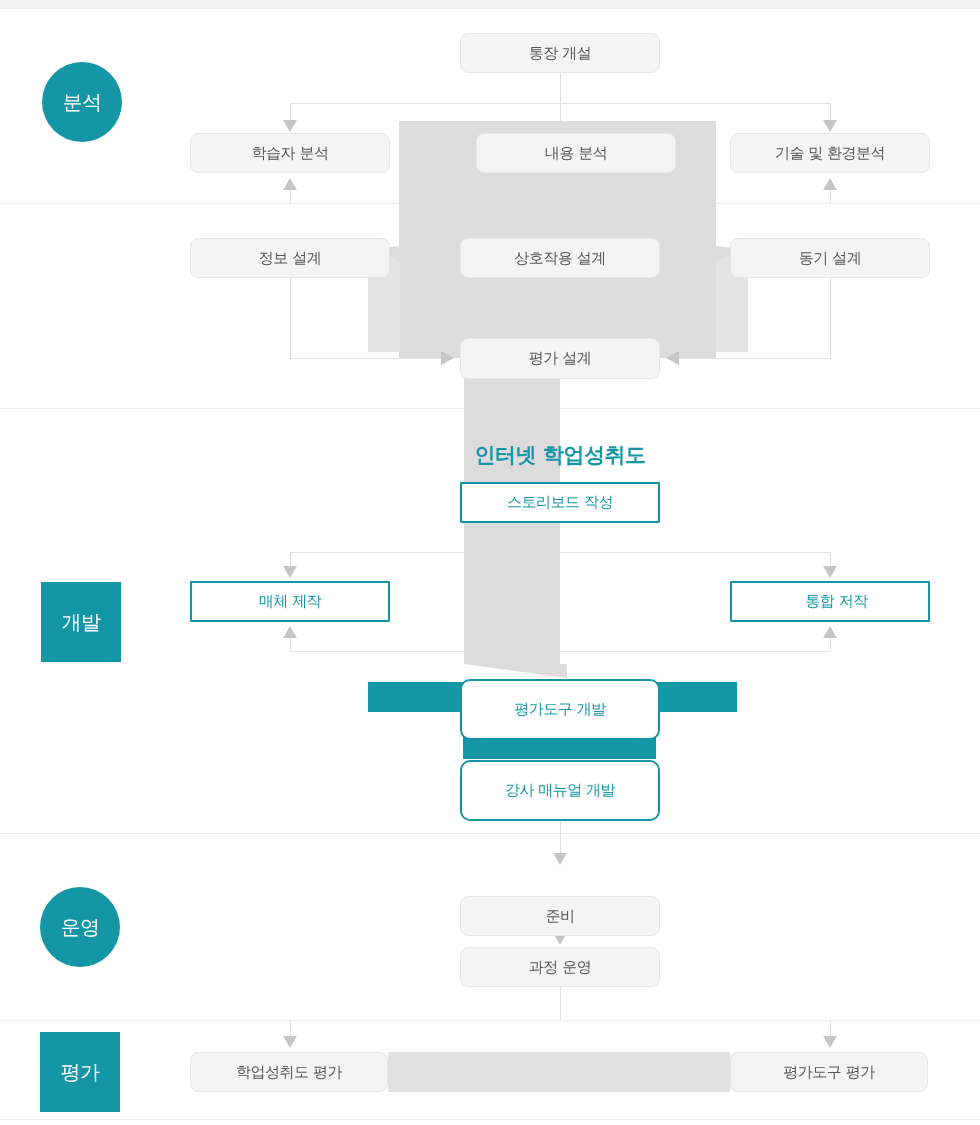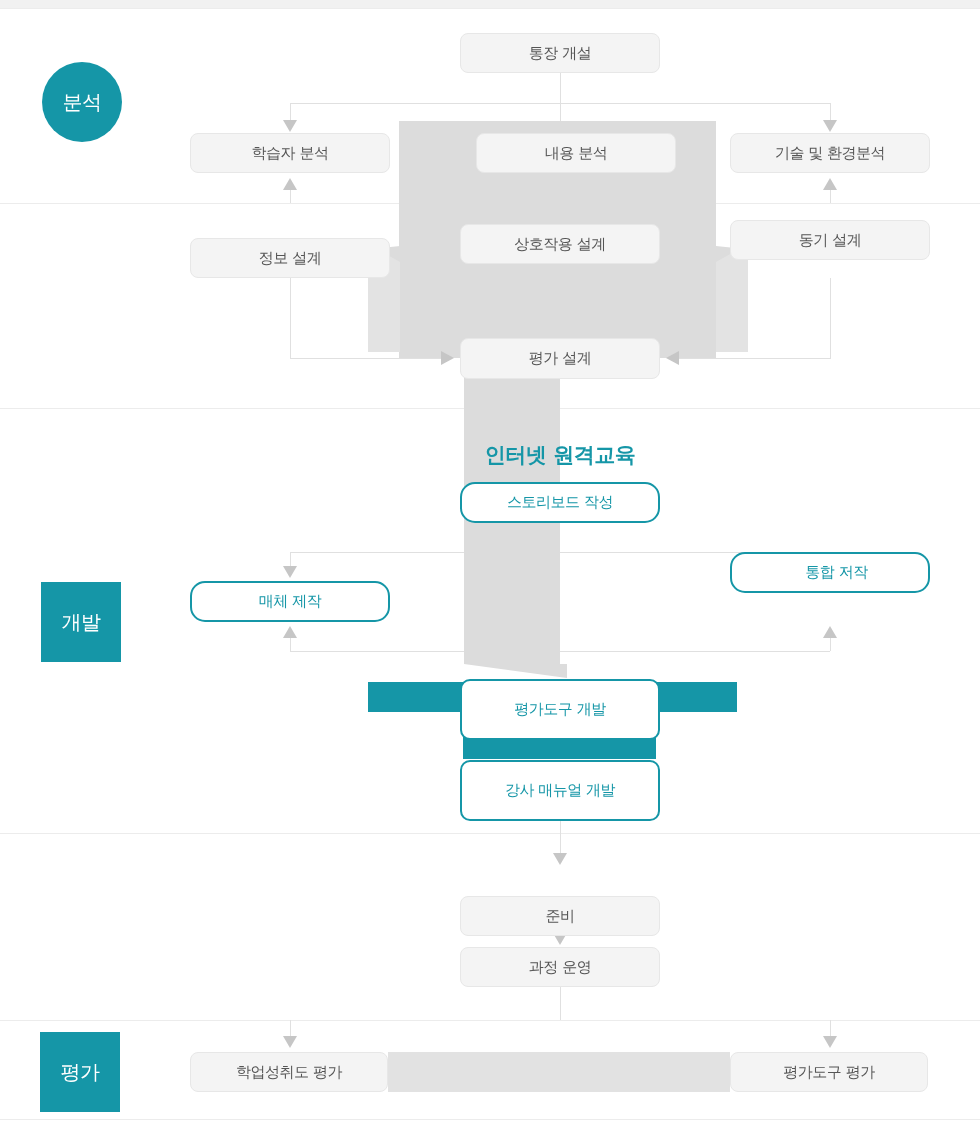--- a/index.html
+++ b/index.html
@@ -19,21 +19,21 @@
   .ah{width:0;height:0;z-index:3;}
   .ad{border-left:7px solid transparent;border-right:7px solid transparent;border-top:12px solid var(--arrow);}
   .au{border-left:7px solid transparent;border-right:7px solid transparent;border-bottom:12px solid var(--arrow);}
   .ar{border-top:7px solid transparent;border-bottom:7px solid transparent;border-left:13px solid var(--arrow);}
   .al{border-top:7px solid transparent;border-bottom:7px solid transparent;border-right:13px solid var(--arrow);}
   
   .gbox{width:200px;height:40px;background:var(--boxbg);border:1px solid var(--boxbd);
         border-radius:8px;color:var(--boxtx);font-size:15px;display:flex;align-items:center;
         justify-content:center;z-index:4;letter-spacing:-0.5px;}
   .tbox{width:200px;height:41px;background:#fff;border:2px solid var(--teal);
-        border-radius:15px;color:var(--teal);font-size:15px;display:flex;align-items:center;
+        border-radius:1px;color:var(--teal);font-size:15px;display:flex;align-items:center;
         justify-content:center;z-index:4;letter-spacing:-0.5px;}
   .tbox.big{height:61px;border-radius:10px;}
   
   .stage{width:80px;height:80px;background:var(--teal);color:#ffffff;font-size:20px;
          display:flex;align-items:center;justify-content:center;z-index:4;letter-spacing:-0.5px;}
   .stage.circle{border-radius:50%;}
   .title{color:var(--teal);font-size:21px;font-weight:bold;text-align:center;z-index:4;letter-spacing:-0.5px;}
   .beakL{background:var(--band);clip-path:polygon(0 15%,100% 0,100% 100%);z-index:2;}
   .beakR{background:var(--band);clip-path:polygon(0 0,100% 15%,0 100%);z-index:2;}
   .bandtip{background:var(--band);clip-path:polygon(0 0,100% 0,100% 100%);z-index:2;}
@@ -100,38 +100,41 @@
   <div class="abs ln" style="left:830px;top:1020px;width:1px;height:16px;"></div>
   <div class="abs ah ad" style="left:283px;top:1036px;"></div>
   <div class="abs ah ad" style="left:823px;top:1036px;"></div>
 
   <div class="abs stage circle" style="left:42px;top:62px;">
       <span>분석</span>
     </div>
   <div class="abs stage" style="left:41px;top:582px;">
       <span>개발</span>
     </div>
+  <div class="abs stage circle" style="left:40px;top:887px;">
+      <span>운영</span>
+    </div>
   <div class="abs stage" style="left:40px;top:1032px;">
       <span>평가</span>
     </div>
 
   <div class="abs gbox" style="left:460px;top:33px;">통장 개설</div>
   <div class="abs gbox" style="left:190px;top:133px;">학습자 분석</div>
   <div class="abs gbox" style="left:476px;top:133px;">내용 분석</div>
   <div class="abs gbox" style="left:730px;top:133px;">기술 및 환경분석</div>
 
   <div class="abs gbox" style="left:190px;top:238px;">정보 설계</div>
-  <div class="abs gbox" style="left:460px;top:224px;">상호작용 설계</div>
-  <div class="abs gbox" style="left:730px;top:220px;">동기 설계</div>
+  <div class="abs gbox" style="left:460px;top:238px;">상호작용 설계</div>
+  <div class="abs gbox" style="left:730px;top:238px;">동기 설계</div>
   <div class="abs gbox" style="left:460px;top:338px;height:41px;">평가 설계</div>
 
-  <div class="abs title" style="left:430px;top:441px;width:260px;">인터넷 원격교육</div>
+  <div class="abs title" style="left:430px;top:441px;width:260px;">인터넷 학업성취도</div>
   <div class="abs tbox" style="left:460px;top:482px;">스토리보드 작성</div>
   <div class="abs tbox" style="left:190px;top:581px;">매체 제작</div>
-  <div class="abs tbox" style="left:730px;top:552px;padding-left:13px;">통합 저작</div>
+  <div class="abs tbox" style="left:730px;top:581px;padding-left:13px;">통합 저작</div>
   <div class="abs tbox big" style="left:460px;top:679px;">평가도구 개발</div>
   <div class="abs tbox big" style="left:460px;top:760px;">강사 매뉴얼 개발</div>
 
   <div class="abs gbox" style="left:460px;top:896px;">준비</div>
   <div class="abs gbox" style="left:190px;top:1052px;width:198px;">학업성취도 평가</div>
 
   <div class="abs gbox" style="left:460px;top:947px;">과정 운영</div>
   <div class="abs gbox" style="left:730px;top:1052px;width:198px;">평가도구 평가</div>
 
 </div>

